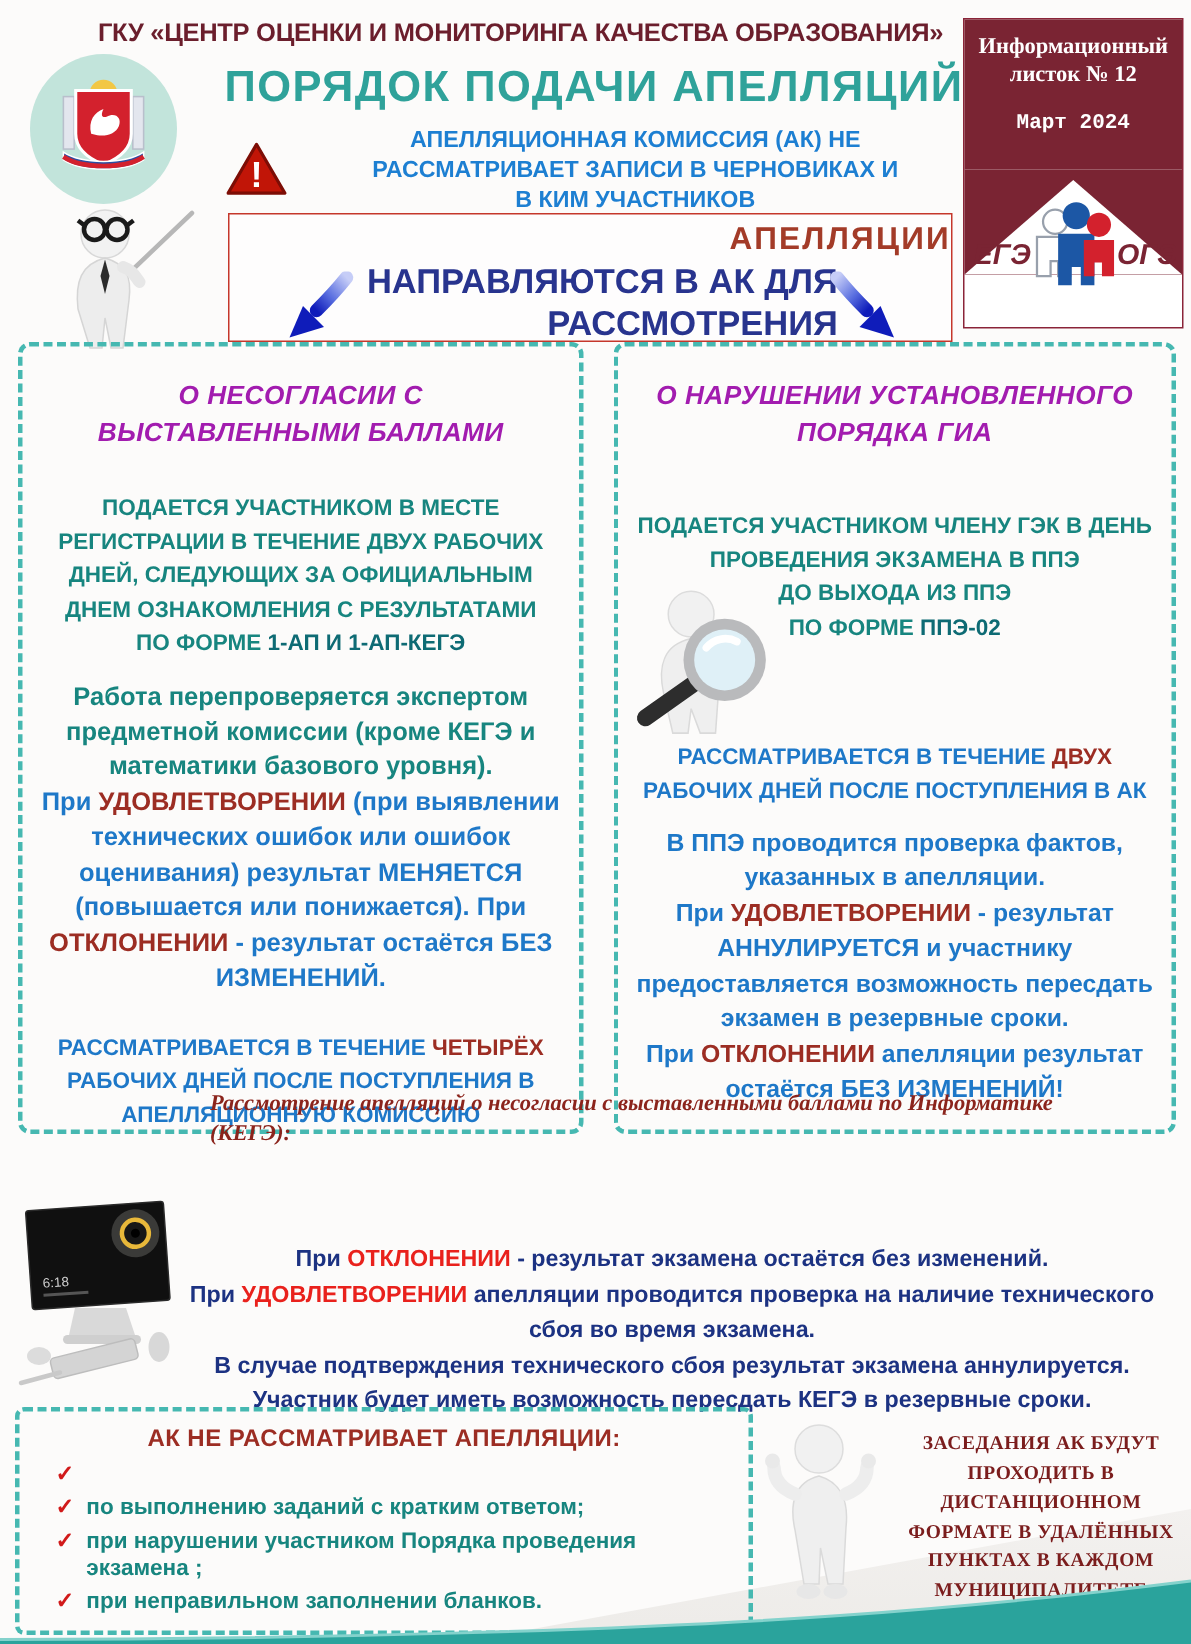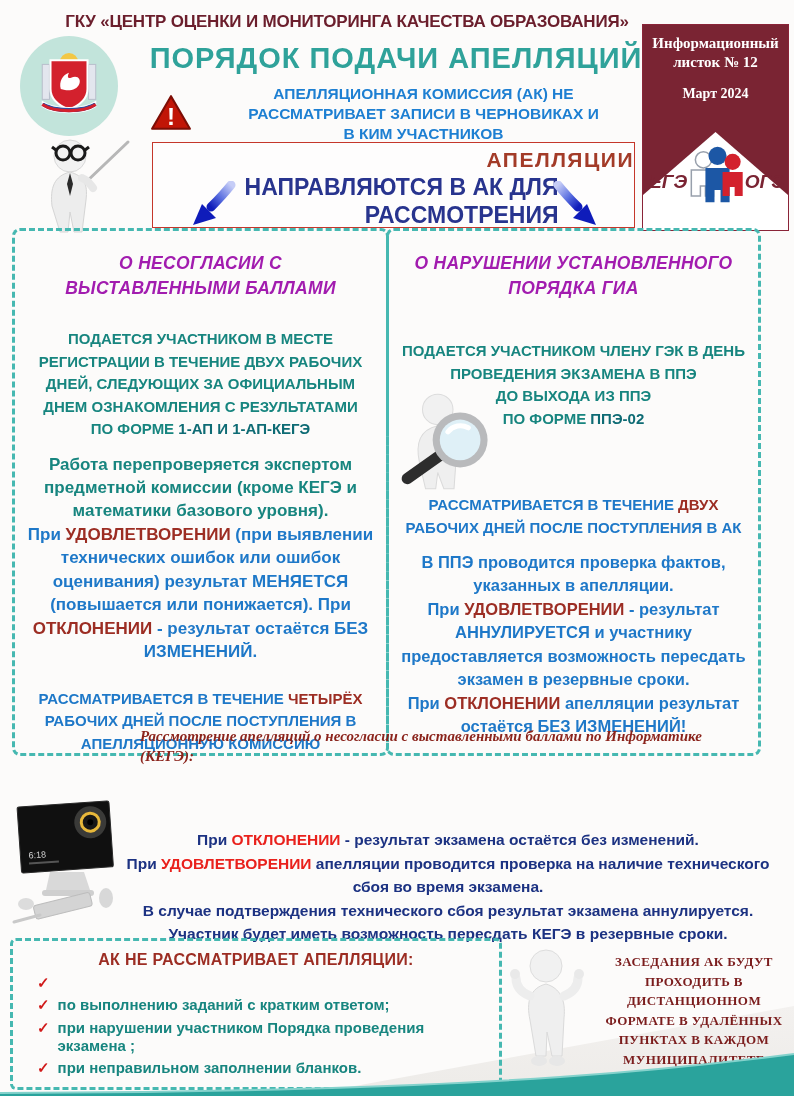--- a/index.html
+++ b/index.html
@@ -7,26 +7,26 @@
   body { font-family:"Liberation Sans", sans-serif; }
   .page { position:relative; width:794px; height:1096px; background:#fcfbfa; overflow:hidden; }
 
   
   .org-title { position:absolute; left:52px; top:12px; width:590px; text-align:center;
     color:#6b1e2c; font-weight:bold; font-size:17px; line-height:1.15; letter-spacing:-0.2px; }
   .main-title { position:absolute; left:148px; top:42px; width:496px; text-align:center;
     color:#2fa29a; font-weight:bold; font-size:29px; letter-spacing:1px; }
 
   
-  .info-box { position:absolute; left:642px; top:24px; width:147px; height:207px;
+  .info-box { position:absolute; left:642px; top:12px; width:147px; height:207px;
     border:1px solid #8a2438; background:#fff; }
   .info-top { height:100px; background:#7a2433; color:#fff; text-align:center;
     font-family:"Liberation Serif", serif; font-weight:bold; padding-top:9px; }
   .info-top .l1, .info-top .l2 { font-size:15px; line-height:1.25; }
-  .info-top .date { font-size:14px; margin-top:14px; }
+  .info-top .date { font-size:14px; margin-top:14px;font-family:Liberation Mono, monospace; }
   .info-mid { height:70px; background:#7a2433; position:relative; }
   .info-mid .chev { position:absolute; inset:0; background:#fff;
     clip-path:polygon(50% 10%, 100% 100%, 0 100%); }
   .logo-wrap { position:absolute; left:4px; top:110px; width:137px; height:92px;
     display:flex; align-items:center; justify-content:center; }
 
   
   .crest { position:absolute; left:20px; top:36px; width:98px; height:100px; border-radius:50%;
     background:#c2e4db; display:flex; align-items:center; justify-content:center; }
 
@@ -46,21 +46,21 @@
   .banner .l2 { color:#28348e; font-weight:bold; font-size:23px; line-height:1.2;
     width:330px; margin:2px auto 0; }
   .arrow { position:absolute; width:46px; height:46px; top:38px; }
   .arrow.left { left:38px; transform:scaleX(-1); }
   .arrow.right { right:36px; }
 
   
   .card { position:absolute; top:228px; height:528px; border:3px dashed #46b8b1; border-radius:8px;
     text-align:center; padding:0 10px; background:transparent; }
   .card-left { left:12px; width:377px; }
-  .card-right { left:386px; width:375px; }
+  .card-right { left:409px; width:375px; }
   .card h2 { margin-top:20px; font-style:italic; font-weight:bold; font-size:17.5px;
     color:#a21caf; line-height:1.4; white-space:pre-line; letter-spacing:0.3px; }
   .p-runs { font-weight:bold; white-space:pre-line; }
   .card-left .p1 { margin-top:28px; font-size:15px; line-height:1.5; }
   .card-left .p2 { margin-top:24px; font-size:15px; line-height:1.5; }
   .card-left .p3 { margin-top:12px; font-size:17px; line-height:1.38; }
   .card-right .p1 { margin-top:40px; font-size:15px; line-height:1.5; }
   .card-right .p2 { margin-top:64px; font-size:15px; line-height:1.5; }
   .card-right .p3 { margin-top:12px; font-size:16.5px; line-height:1.42; }
   .magnifier { position:absolute; left:4px; top:156px; width:120px; height:114px; }

